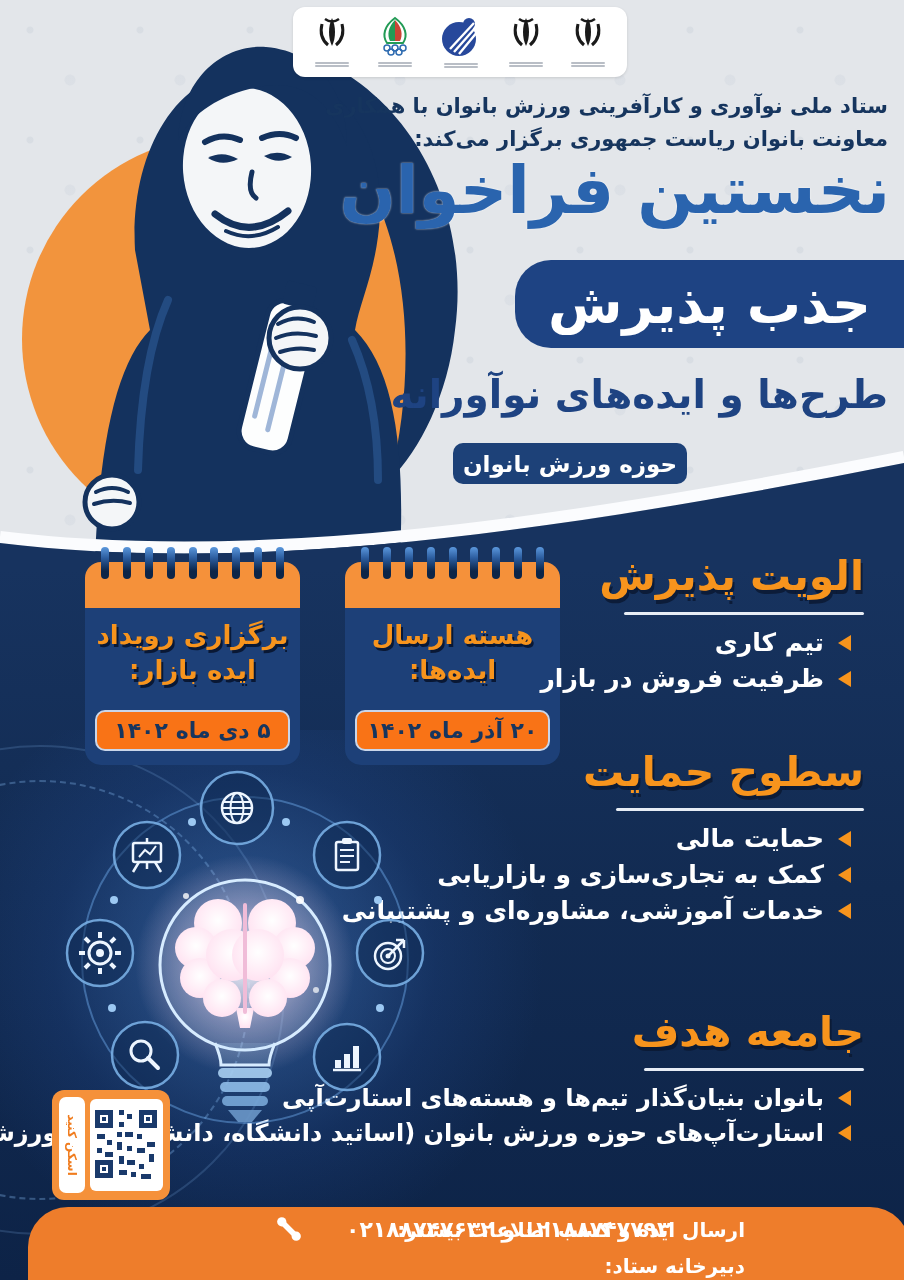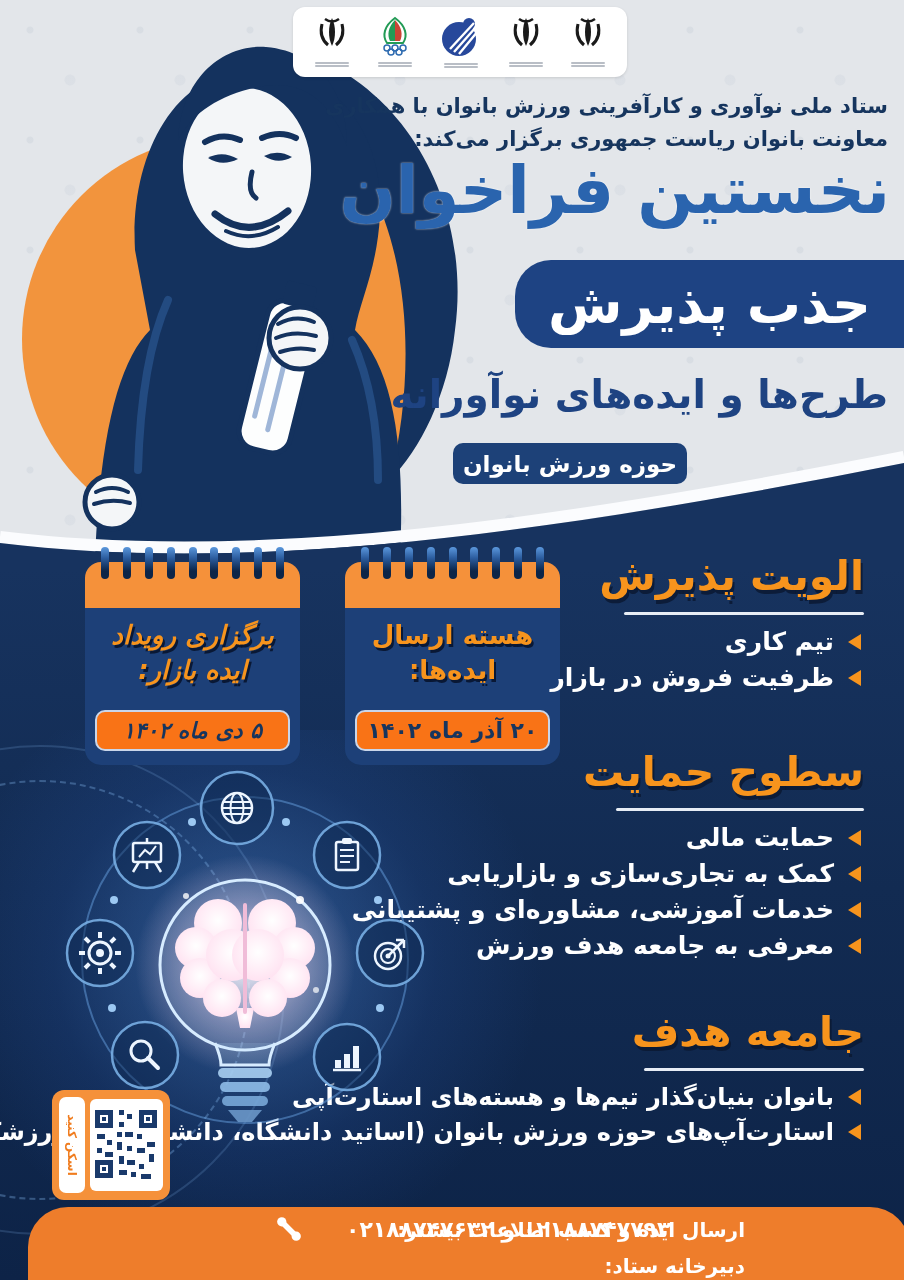--- a/index.html
+++ b/index.html
@@ -31,39 +31,39 @@
   .curve-svg{position:absolute;left:0;top:445px;width:904px;height:125px;display:block;}
   .navy-section{position:absolute;left:0;right:0;top:568px;bottom:0;
     background:linear-gradient(180deg,#17335f 0%,#122b52 45%,#0d2347 100%);}
   .tech-glow{position:absolute;left:-20px;top:730px;width:580px;height:500px;
     background:radial-gradient(circle at 265px 230px, rgba(96,166,255,.40), rgba(46,98,190,.16) 46%, transparent 72%);}
   .arc{position:absolute;border:2px dashed rgba(130,180,235,.35);border-radius:50%;}
   .arc1{left:-170px;top:780px;width:420px;height:420px;}
   .arc2{left:-205px;top:745px;width:490px;height:490px;border-style:solid;border-color:rgba(130,180,235,.2);}
   
   .cal{position:absolute;top:562px;width:215px;height:203px;}
-  .cal-right{left:345px;} .cal-left{left:85px;font-style:italic;}
+  .cal-right{left:345px;} .cal-left{left:85px;}
   .cal-header{height:46px;background:#f5913a;border-radius:16px 16px 0 0;}
   .cal-body{position:absolute;top:46px;left:0;right:0;bottom:0;background:#1d4078;border-radius:0 0 16px 16px;
     display:flex;flex-direction:column;align-items:center;justify-content:space-between;padding:10px 10px 14px;}
   .cal-title{direction:rtl;text-align:center;color:#f7941d;font-size:26px;font-weight:900;line-height:1.35;
     text-shadow:2px 3px 0 rgba(8,20,45,.9);}
   .cal-date{background:#f97316;border:2px solid #c9d6ea;border-radius:10px;width:100%;padding:6px 2px;
     text-align:center;color:#16355e;font-size:22px;font-weight:900;direction:rtl;}
   .pins{position:absolute;top:-15px;left:0;right:0;display:flex;justify-content:space-between;padding:0 16px;}
   .pin{width:8px;height:32px;border-radius:4px;
     background:linear-gradient(180deg,#5b98dd 0%,#2b5c9e 35%,#0c2548 75%);}
   
   .info-sec{position:absolute;right:40px;direction:rtl;text-align:right;}
   .sec1{top:552px;width:420px;} .sec2{top:748px;width:470px;} .sec3{top:1008px;width:780px;}
   .info-sec h2{margin:0;color:#f7941d;font-size:41px;font-weight:900;display:inline-block;
     text-shadow:2px 4px 0 rgba(10,25,50,.85);}
   .rule{height:3px;background:#e7edf5;border-radius:2px;margin:12px 0 12px auto;}
   .sec1 .rule{width:240px;} .sec2 .rule{width:248px;} .sec3 .rule{width:220px;}
-  .info-sec ul{list-style:none;margin:3px;padding:0;}
+  .info-sec ul{list-style:none;margin:13px;padding:0;}
   .info-sec li{display:flex;align-items:center;gap:14px;margin:7px 0;color:#fff;
     font-size:25px;font-weight:bold;white-space:nowrap;}
   .tri{flex:0 0 auto;width:0;height:0;border-top:8px solid transparent;border-bottom:8px solid transparent;
     border-right:13px solid #f7941d;}
   .sec3 li{font-size:24px;}
   
   .bulb-svg{position:absolute;left:0;top:760px;width:500px;height:400px;}
   
   .qr-block{position:absolute;left:52px;top:1090px;width:118px;height:110px;background:#f5913a;border-radius:12px;
     display:flex;align-items:center;gap:5px;padding:7px;}
@@ -260,24 +260,20 @@
           <span class="tri"></span>
           <span>حمایت مالی</span>
         </li>
       <li>
           <span class="tri"></span>
           <span>کمک به تجاری‌سازی و بازاریابی</span>
         </li>
       <li>
           <span class="tri"></span>
           <span>خدمات آموزشی، مشاوره‌ای و پشتیبانی</span>
-        </li>
-      <li>
-          <span class="tri"></span>
-          <span>معرفی به جامعه هدف ورزش</span>
         </li>
     </ul>
   </section>
 
   <section class="info-sec sec3">
     <h2>جامعه هدف</h2>
     <div class="rule"></div>
     <ul>
       <li>
           <span class="tri"></span>

